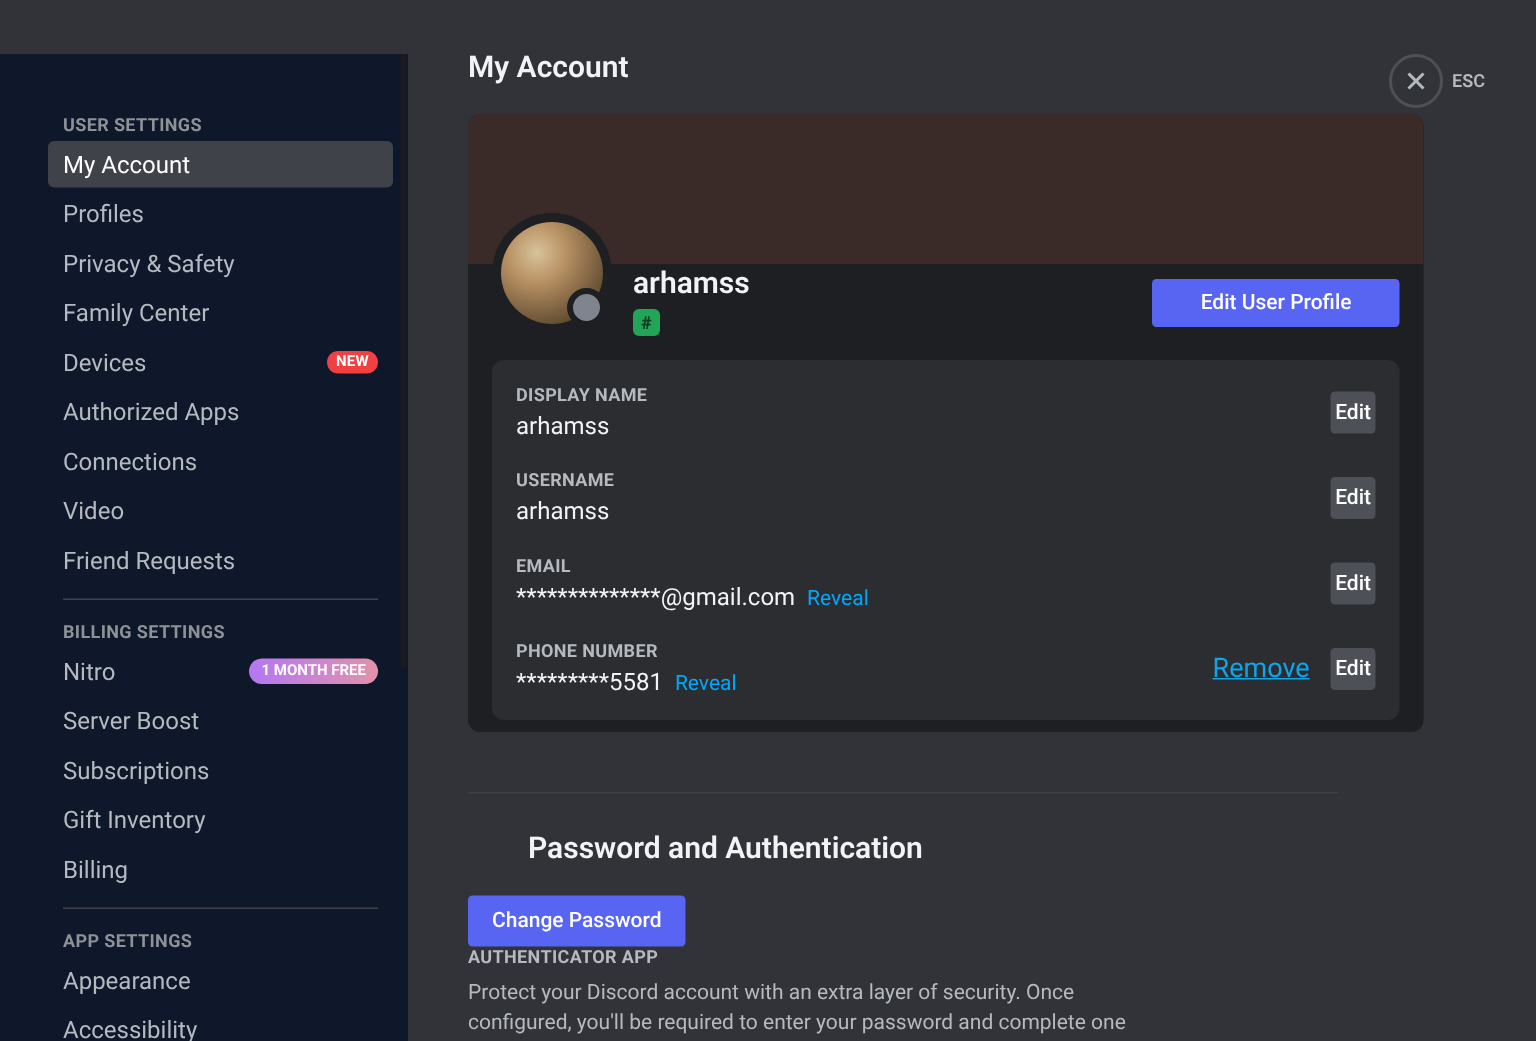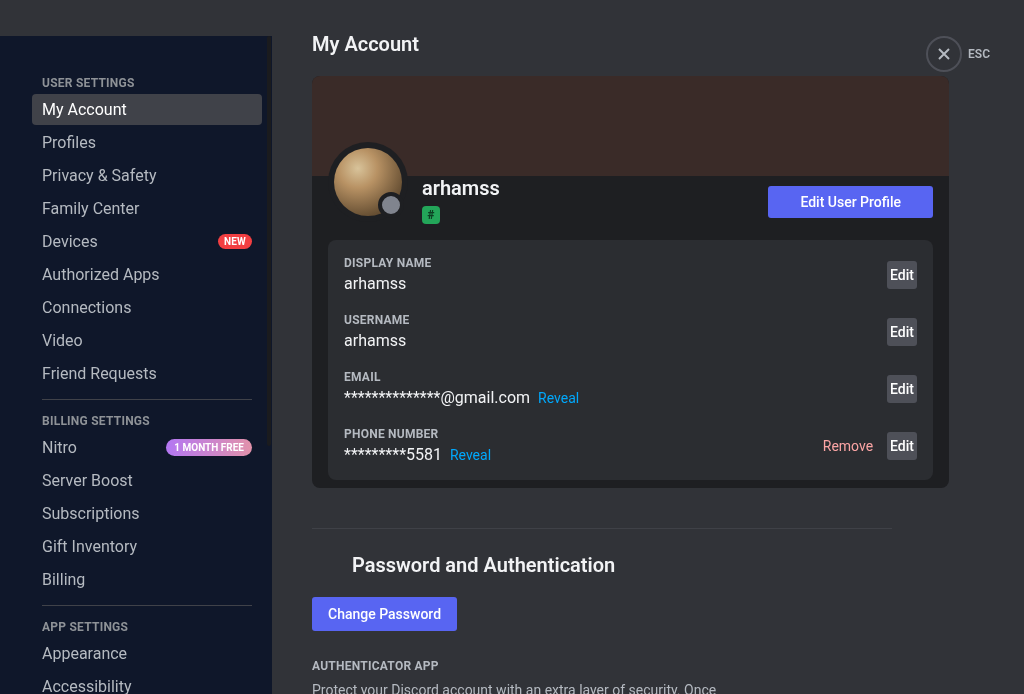--- a/index.html
+++ b/index.html
@@ -33,24 +33,24 @@
     .fields-box { background:#2b2d31; border-radius:8px; margin:0 16px 8px 16px; padding:16px; }
     .field { display:flex; align-items:center; justify-content:space-between; padding:10px 0; }
     .field:first-child { padding-top:0; }
     .field:last-child { padding-bottom:0;gap:20px; }
     .field-left { display:flex; flex-direction:column; gap:4px; }
     .field-label { font-size:12px; font-weight:700; color:#b5bac1; letter-spacing:0.02em; }
     .field-value { font-size:16px; color:#f2f3f5; }
     .reveal { color:#00a8fc; font-size:14px; margin-left:4px; cursor:pointer; }
     .field-actions { display:flex; align-items:center; gap:14px; }
     .btn-gray { background:#4e5058; color:#fff; border:none; padding:6px 3px; border-radius:3px; font-size:14px; font-weight:500; cursor:pointer; }
-    .btn-text { background:none; border:none; color:#fca5a5; font-size:14px; cursor:pointer; }
+    .btn-text { background:none; border:none; color:#0ea5e9; font-size:18px; cursor:pointer;text-decoration:underline; }
     .section-divider { height:1px; background:#3f4147; margin:40px 0 24px 0; width:580px; }
     .section-title { font-size:20px; font-weight:600; color:#f2f3f5; margin-bottom:20px;margin-left:40px; }
-    .btn-primary { background:#5865f2; color:#fff; border:none; padding:9px 16px; border-radius:3px; font-size:14px; font-weight:500; cursor:pointer; margin-bottom:28px; display:inline-block; }
+    .btn-primary { background:#5865f2; color:#fff; border:none; padding:9px 16px; border-radius:3px; font-size:14px; font-weight:500; cursor:pointer; display:inline-block; }
     .sub-heading { font-size:12px; font-weight:700; color:#b5bac1; letter-spacing:0.02em; margin-bottom:8px; }
     .body-text { font-size:14px; color:#b5bac1; line-height:1.4; width:460px; }
   </style>
 </head>
 <body>
 
 <div class="sidebar" style="position:relative;">
   <div class="sidebar-inner" id="sidebar-inner">
       <div class="section-heading">USER SETTINGS</div>
       <div class="sidebar-item selected">

